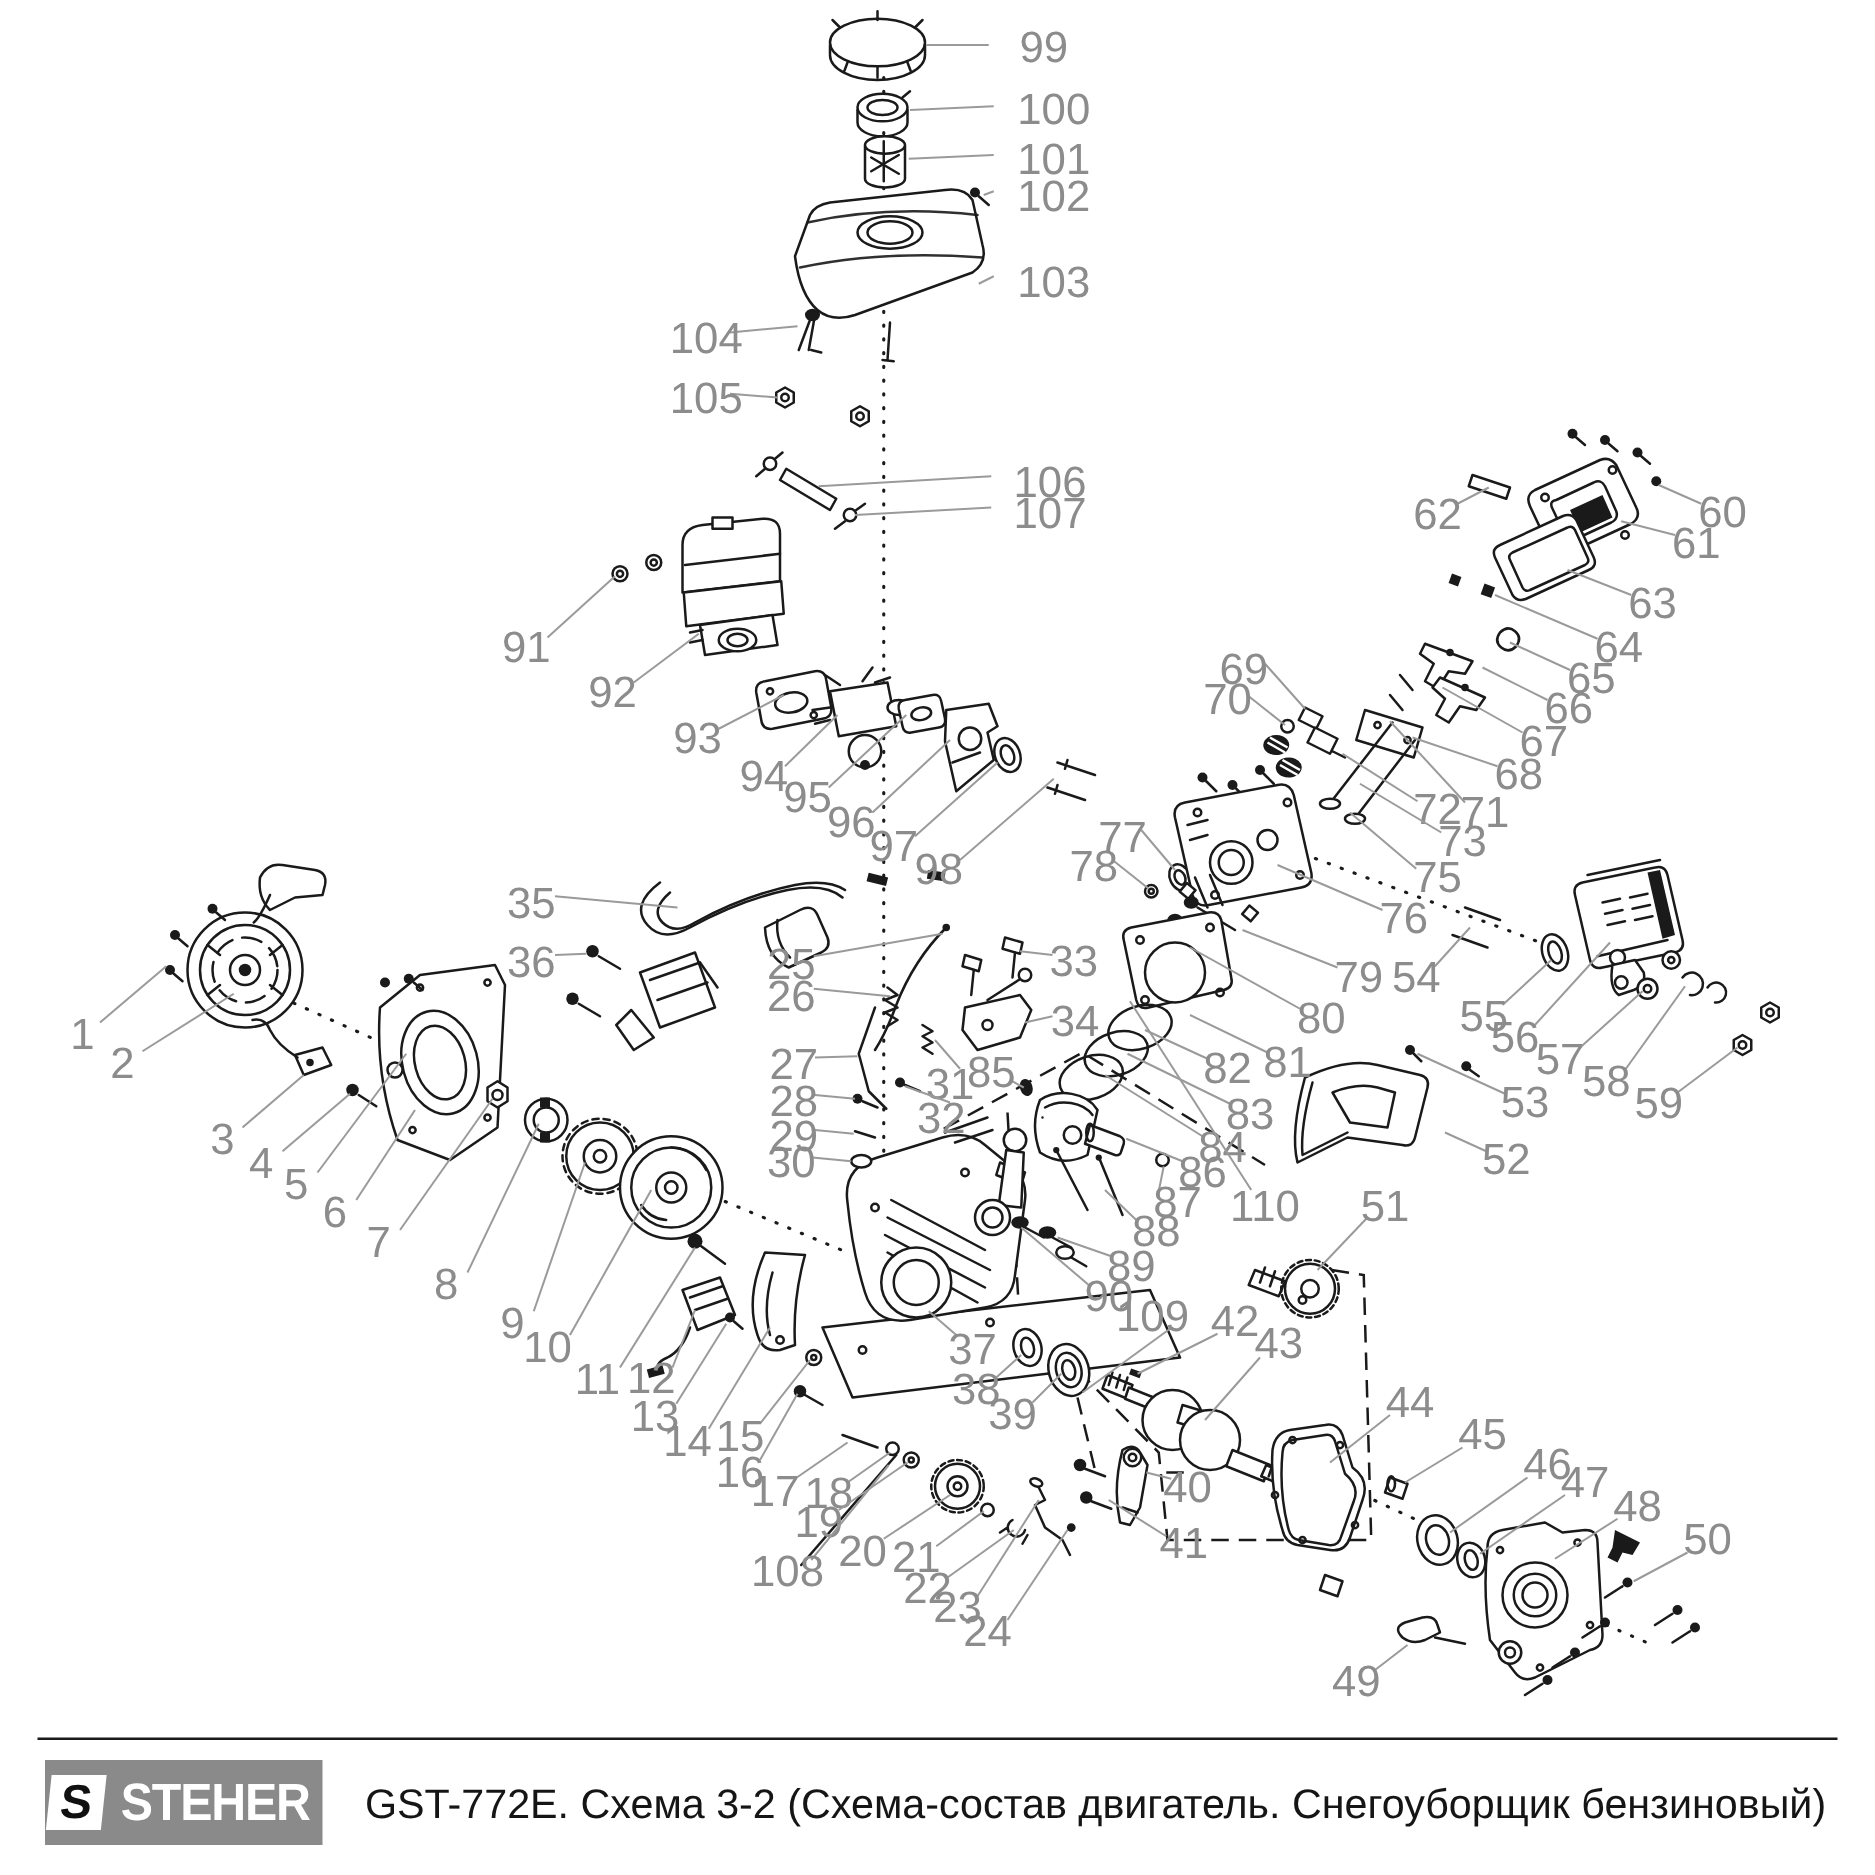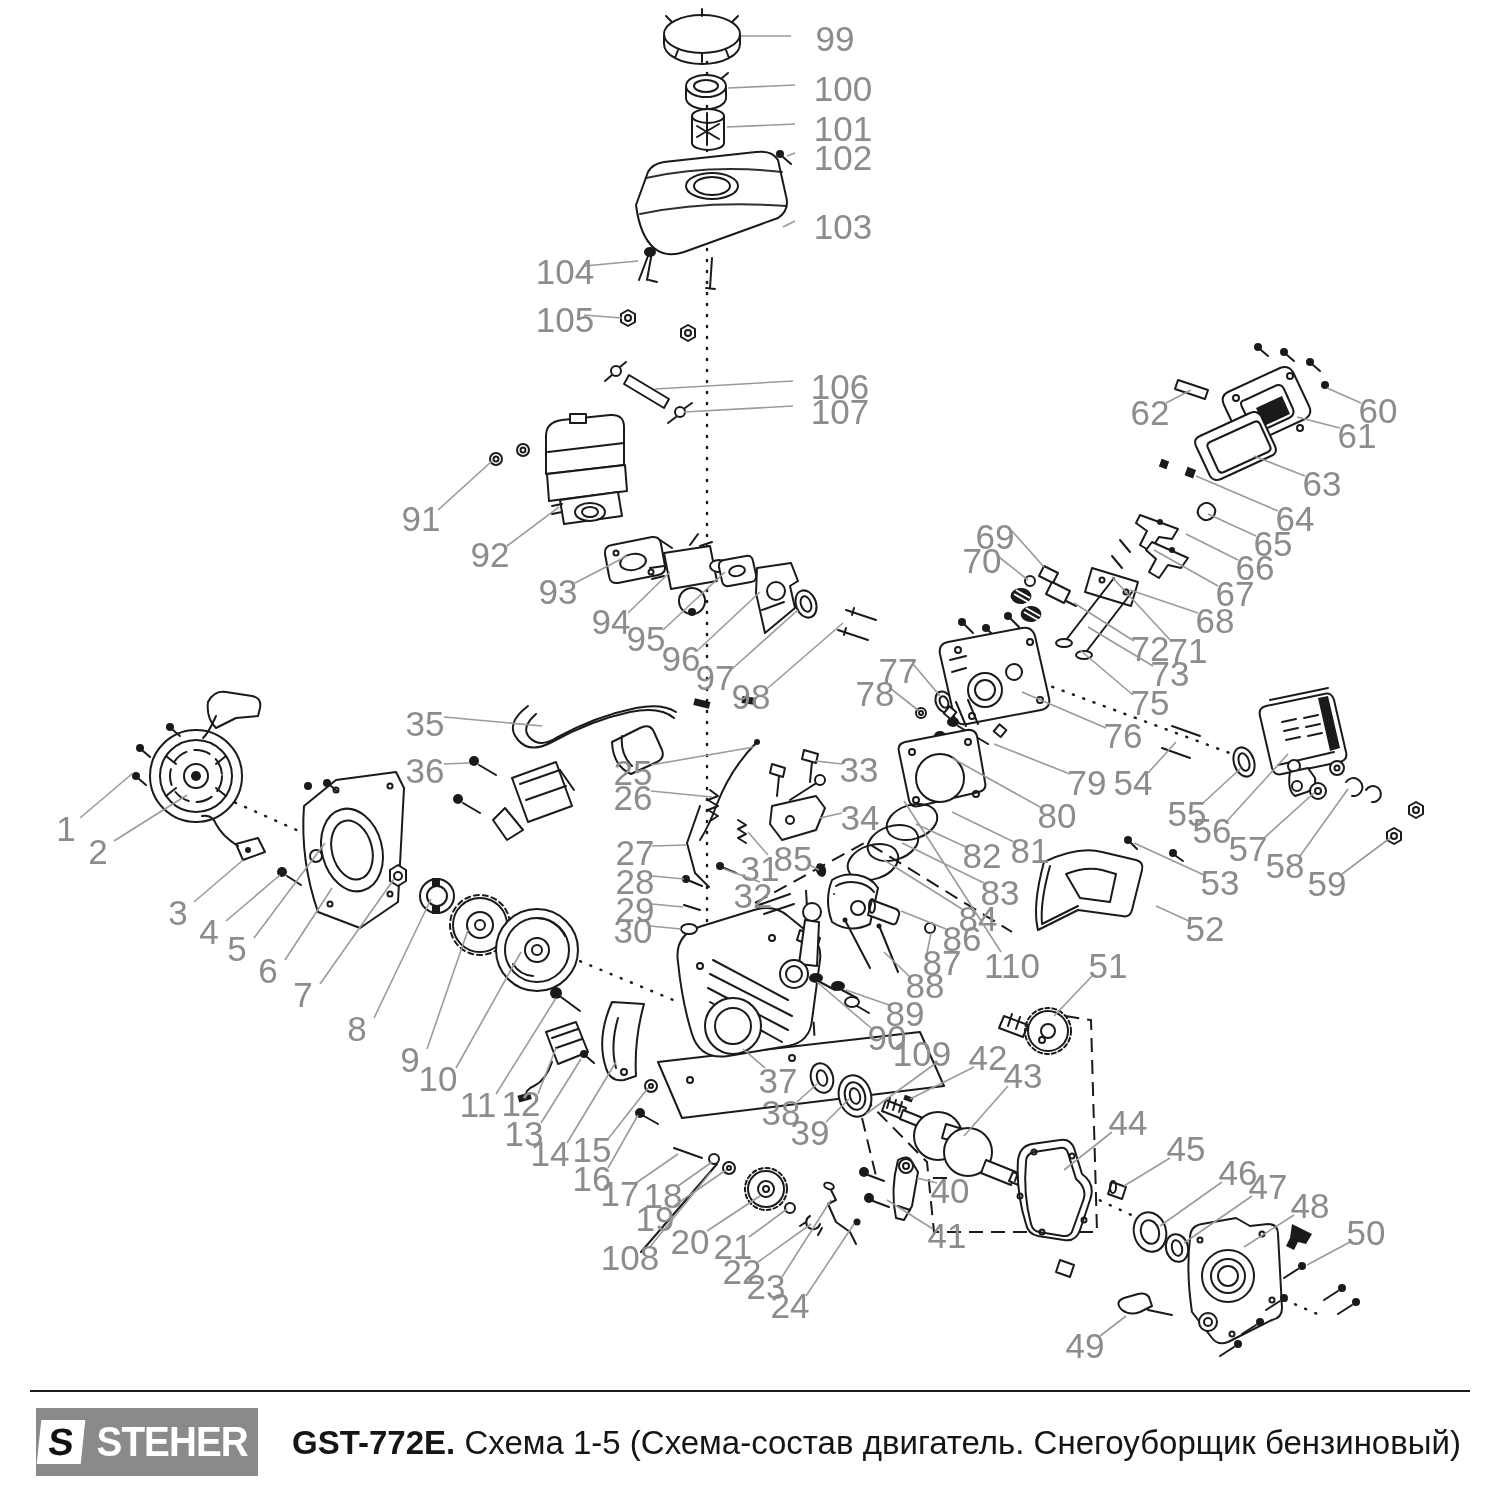--- a/index.html
+++ b/index.html
@@ -9,21 +9,21 @@
   .k{fill:none;stroke:#1a1a1a;stroke-width:2;stroke-linecap:round;stroke-linejoin:round}
   .w{fill:#fff;stroke:#1a1a1a;stroke-width:2;stroke-linejoin:round;stroke-linecap:round}
   .b{fill:#1a1a1a;stroke:none}
   .rule{position:absolute;left:30px;top:1390px;width:1440px;height:2px;background:#1a1a1a;}
   .logo{position:absolute;left:36px;top:1408px;width:222px;height:68px;background:#8a8a8a;
         display:flex;align-items:center;justify-content:center;gap:7px;}
   .logo .sq{width:44px;height:44px;background:#fff;display:flex;align-items:center;justify-content:center;
         font-weight:900;font-size:38px;color:#111;transform:skewX(-6deg);line-height:1;}
   .logo .nm{color:#fff;font-weight:900;font-size:42px;letter-spacing:-1px;transform:scaleX(.92);}
   .caption{position:absolute;left:292px;top:1424px;font-size:33px;color:#151515;white-space:nowrap;}
-  .caption b{font-weight:700;}
+  .caption b{font-weight:400;}
 </style>
 </head>
 <body>
 
 <div class="page">
   <svg width="1500" height="1500" viewBox="0 0 1500 1500">
 
     <g stroke="#1a1a1a" fill="none">
       <path d="M707,62 V988" stroke-width="2.5" stroke-dasharray="1 10" stroke-linecap="round"></path>
       <path d="M225,798 L330,845" stroke-width="2.5" stroke-dasharray="1 10" stroke-linecap="round"></path>
@@ -969,14 +969,14 @@
           <text x="1012" y="965" text-anchor="middle" dominant-baseline="central" class="callout">110</text>
         </g>
       </g>
   </svg>
 
   <div class="rule"></div>
   <div class="logo">
     <span class="sq">S</span>
     <span class="nm">STEHER</span>
   </div>
-  <div class="caption"><b>GST-772E.</b><span> Схема 1-5 (Схема-состав двигатель. Снегоуборщик бензиновый)</span></div>
+  <div class="caption"><b>GST-772E.</b><span> Схема 3-2 (Схема-состав двигатель. Снегоуборщик бензиновый)</span></div>
 </div>
 
 </body></html>

